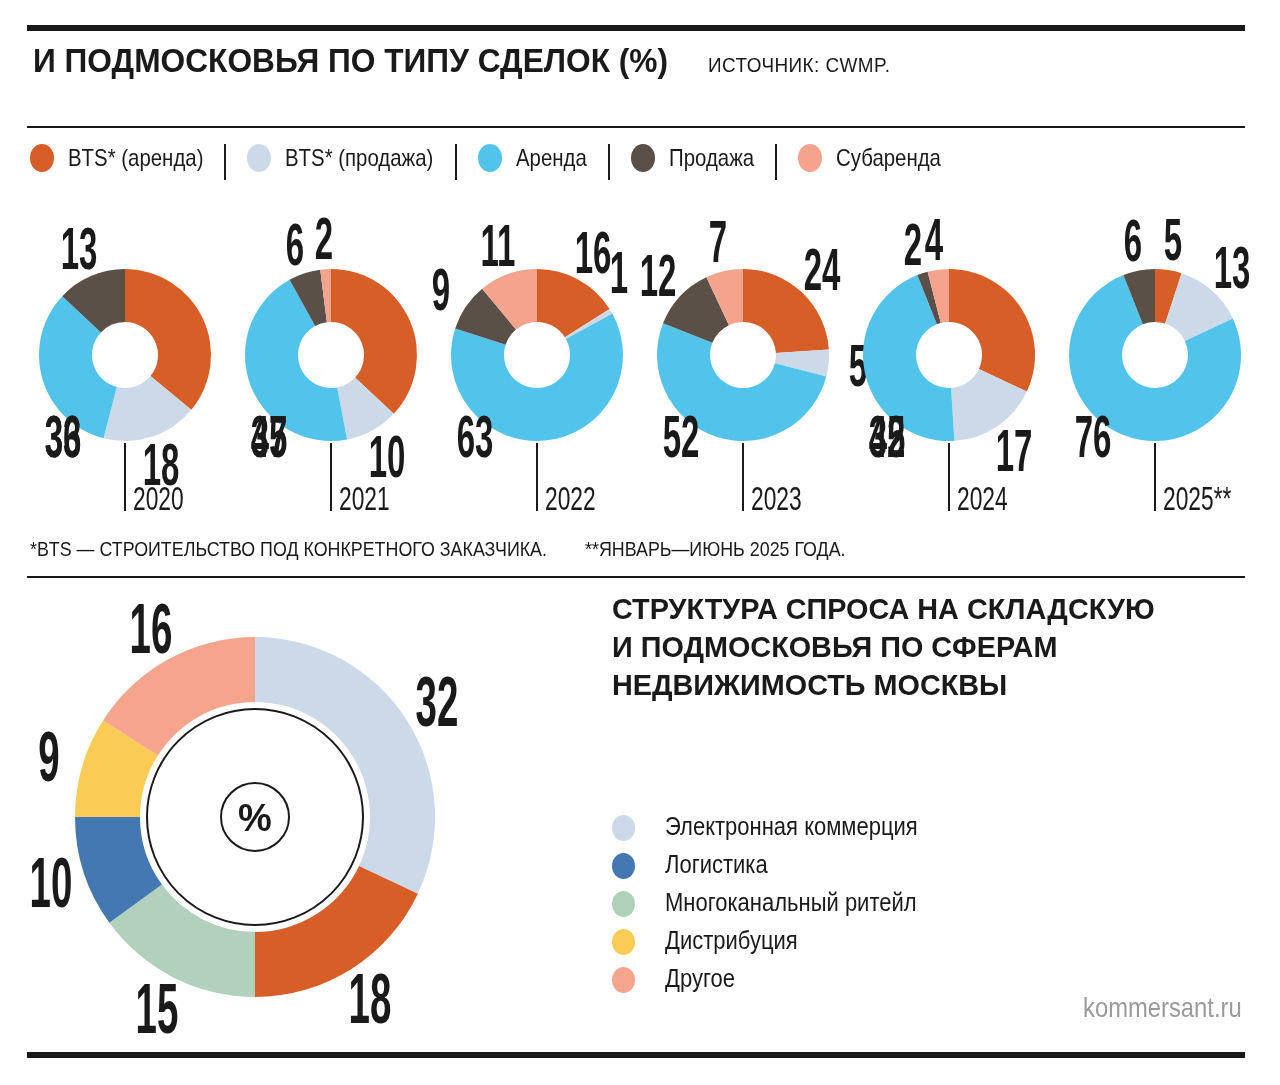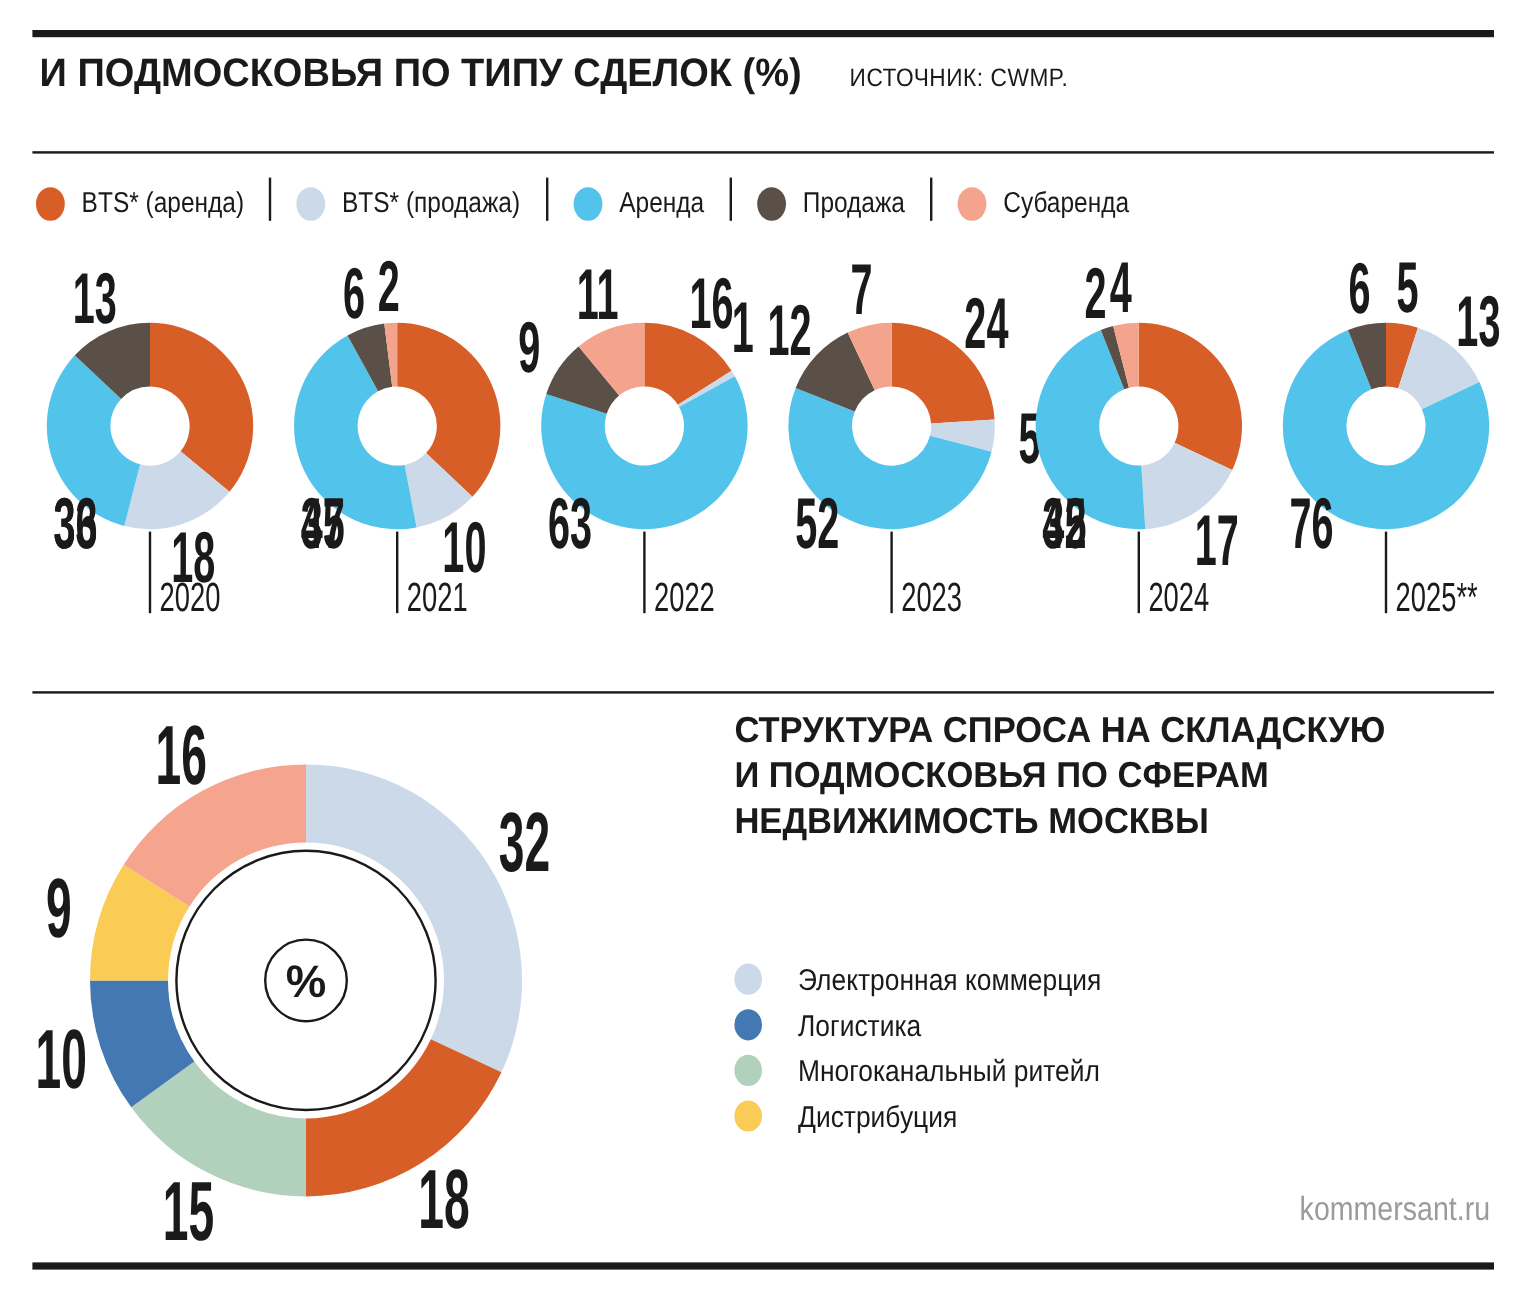--- a/index.html
+++ b/index.html
@@ -10,21 +10,21 @@
   #rule-1{top:126px;height:2px;}
   #rule-2{top:576px;height:2px;}
   #bar-bottom{top:1052px;height:6px;}
 
   .cx{display:inline-block;transform-origin:left center;white-space:nowrap;}
 
   .title-top{position:absolute;left:33px;top:42px;font-weight:700;font-size:33px;
              line-height:38px;white-space:nowrap;}
   .src{font-weight:400;font-size:21px;letter-spacing:.5px;margin-left:40px;}
 
-  .legend-top{position:absolute;left:30px;top:144px;display:flex;align-items:flex-end;height:40px;}
+  .legend-top{position:absolute;left:30px;top:144px;display:flex;align-items:flex-start;height:40px;}
   .lt-item{display:flex;align-items:center;}
   .dot{border-radius:50%;flex:none;}
   .lt-item .dot{width:24px;height:28px;margin-right:14px;}
   .lt-label{font-size:24px;}
   .lsep{width:2px;height:36px;background:#1A1A1A;margin:0 21px;flex:none;}
 
   .charts-row{position:absolute;left:22px;top:210px;display:flex;}
   .mini{position:relative;width:206px;height:310px;flex:none;}
   .mini svg,.big-chart svg{position:absolute;left:0;top:0;}
   .num{position:absolute;font-weight:700;font-size:60px;line-height:1;white-space:nowrap;}
@@ -36,21 +36,21 @@
   .footnote{position:absolute;left:30px;top:537px;font-size:21px;white-space:nowrap;}
   .footnote .cx + .cx{margin-left:38px;}
 
   .big-chart{position:absolute;left:0;top:586px;width:540px;height:480px;}
 
   .title-bottom{position:absolute;left:612px;top:590px;font-weight:700;font-size:30px;
                 line-height:38px;white-space:nowrap;}
   .title-bottom .src{font-size:21px;margin-left:24px;}
 
   .legend-bottom{position:absolute;left:612px;top:803px;}
-  .lb-row{display:flex;align-items:flex-start;height:38px;}
+  .lb-row{display:flex;align-items:flex-end;height:38px;}
   .lb-row .dot{width:23px;height:26px;margin-right:30px;}
   .lb-label{font-size:25px;}
 
   .footer{position:absolute;right:38px;top:994px;font-size:28px;line-height:1;
           transform-origin:right center;transform:scaleX(.85);white-space:nowrap;}
 </style>
 </head>
 <body>
 
 <div id="page" style="background: rgb(255, 255, 255); color: rgb(26, 26, 26);">
@@ -178,20 +178,23 @@
         </svg>
         <span class="num" style="left: 121.146px; top: 30.4282px; transform: translate(-50%, -50%) scaleX(0.55);">5</span>
         <span class="num" style="left: 179.712px; top: 57.9871px; transform: translate(-50%, -50%) scaleX(0.55);">13</span>
         <span class="num" style="left: 41.0131px; top: 227.259px; transform: translate(-50%, -50%) scaleX(0.55);">76</span>
         <span class="num" style="left: 81.2638px; top: 31.0547px; transform: translate(-50%, -50%) scaleX(0.55);">6</span>
         <div class="tick"></div>
         <span class="year">2025**</span>
       </div>
     </div>
 
+  <div class="footnote">
+    <span class="cx" style="transform: scaleX(0.85); margin-right: -91.2px;">*BTS — СТРОИТЕЛЬСТВО ПОД КОНКРЕТНОГО ЗАКАЗЧИКА.</span><span class="cx" style="transform: scaleX(0.85); margin-right: -46.05px;">**ЯНВАРЬ—ИЮНЬ 2025 ГОДА.</span>
+  </div>
 
   <div class="hbar" id="rule-2"></div>
 
   <div class="big-chart" id="bigChart">
       <svg width="540" height="480">
         <path d="M255.00 51.00A180 180 0 0 1 417.87 307.64L359.06 279.96A115 115 0 0 0 255.00 116.00Z" fill="#CBD9E9"></path>
         <path d="M417.87 307.64A180 180 0 0 1 255.00 411.00L255.00 346.00A115 115 0 0 0 359.06 279.96Z" fill="#D75E27"></path>
         <path d="M255.00 411.00A180 180 0 0 1 109.38 336.80L161.96 298.60A115 115 0 0 0 255.00 346.00Z" fill="#B2D1BD"></path>
         <path d="M109.38 336.80A180 180 0 0 1 75.00 231.00L140.00 231.00A115 115 0 0 0 161.96 298.60Z" fill="#4478B2"></path>
         <path d="M75.00 231.00A180 180 0 0 1 103.02 134.55L157.90 169.38A115 115 0 0 0 140.00 231.00Z" fill="#FACB55"></path>
@@ -224,18 +227,22 @@
         <span class="lb-label cx" style="transform: scaleX(0.88); margin-right: -14.04px;">Логистика</span>
       </div>
       <div class="lb-row">
         <span class="dot" style="background: rgb(178, 209, 189);"></span>
         <span class="lb-label cx" style="transform: scaleX(0.88); margin-right: -34.32px;">Многоканальный ритейл</span>
       </div>
       <div class="lb-row">
         <span class="dot" style="background: rgb(250, 203, 85);"></span>
         <span class="lb-label cx" style="transform: scaleX(0.88); margin-right: -18.12px;">Дистрибуция</span>
       </div>
+      <div class="lb-row">
+        <span class="dot" style="background: rgb(245, 164, 142);"></span>
+        <span class="lb-label cx" style="transform: scaleX(0.88); margin-right: -9.48px;">Другое</span>
+      </div>
     </div>
 
   <span class="footer" style="color: rgb(155, 155, 155);">kommersant.ru</span>
 
   <div class="hbar" id="bar-bottom"></div>
 </div>
 
 </body></html>

